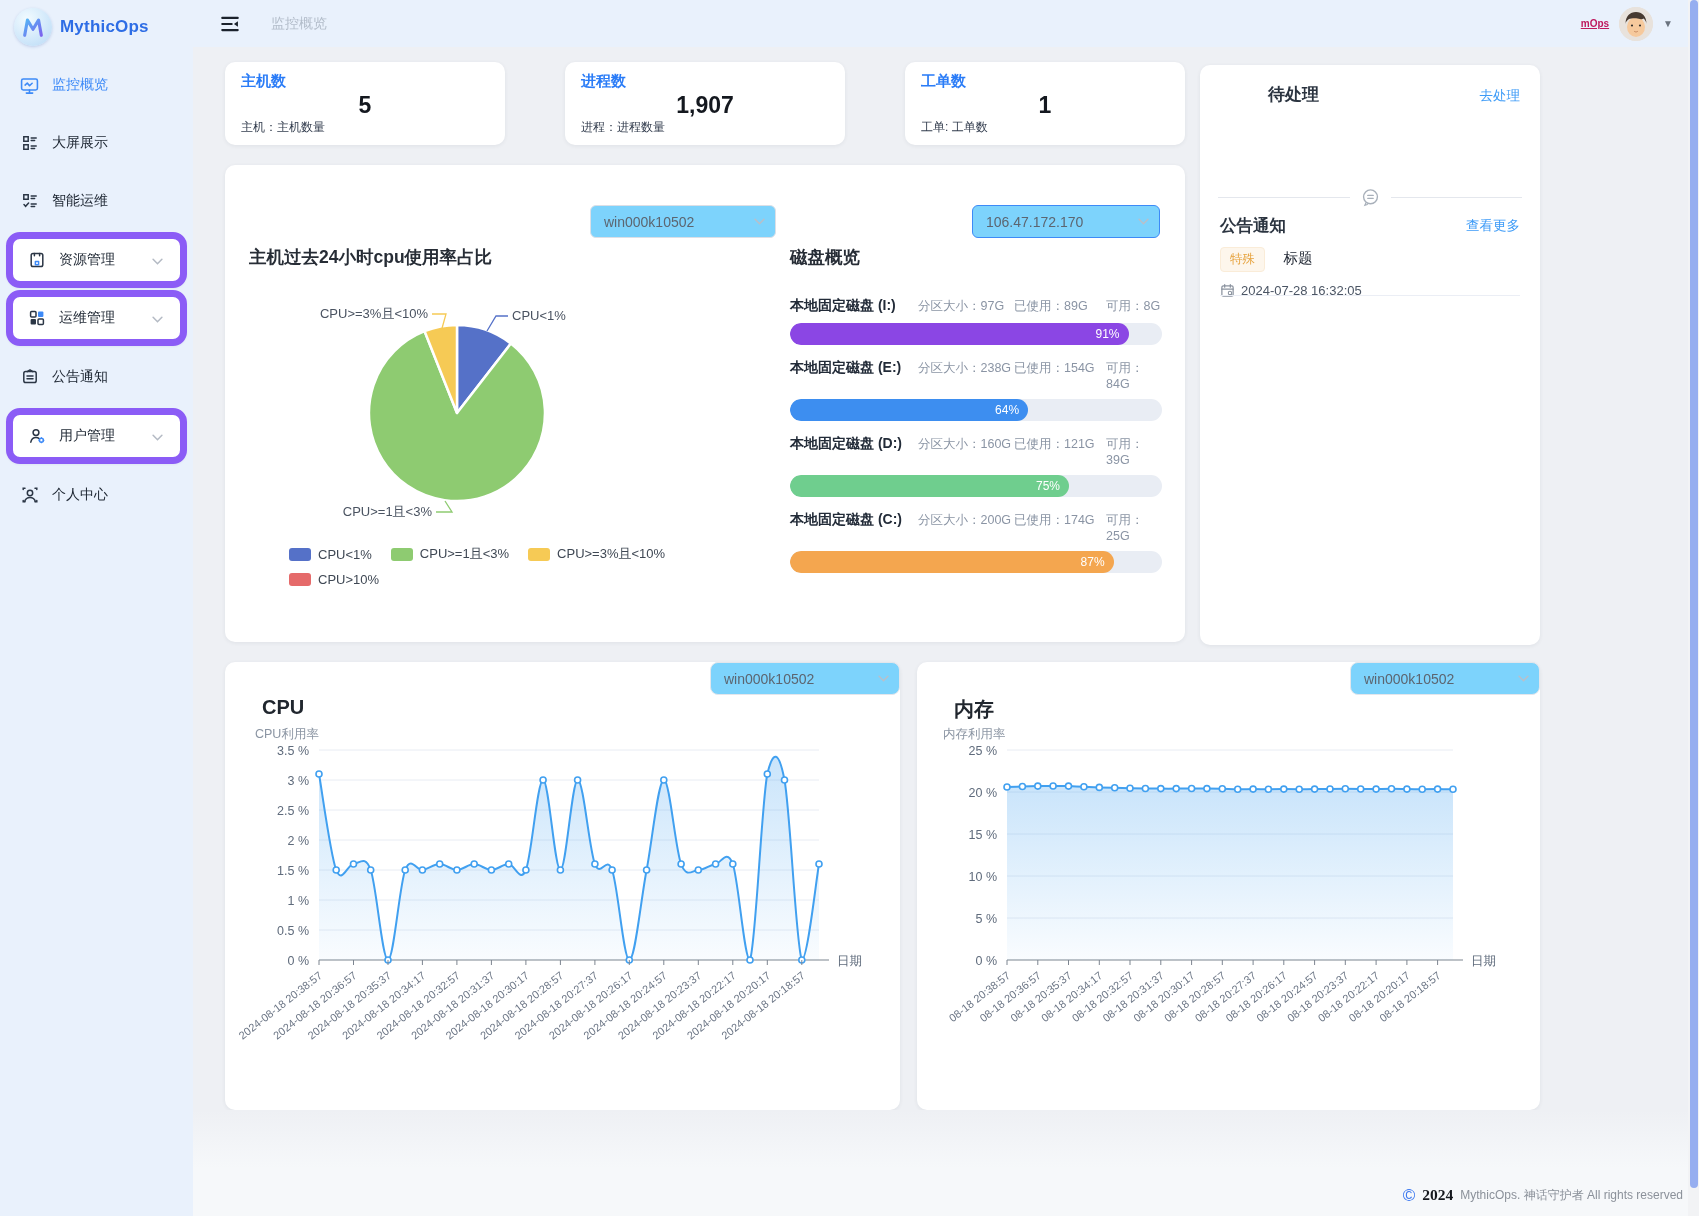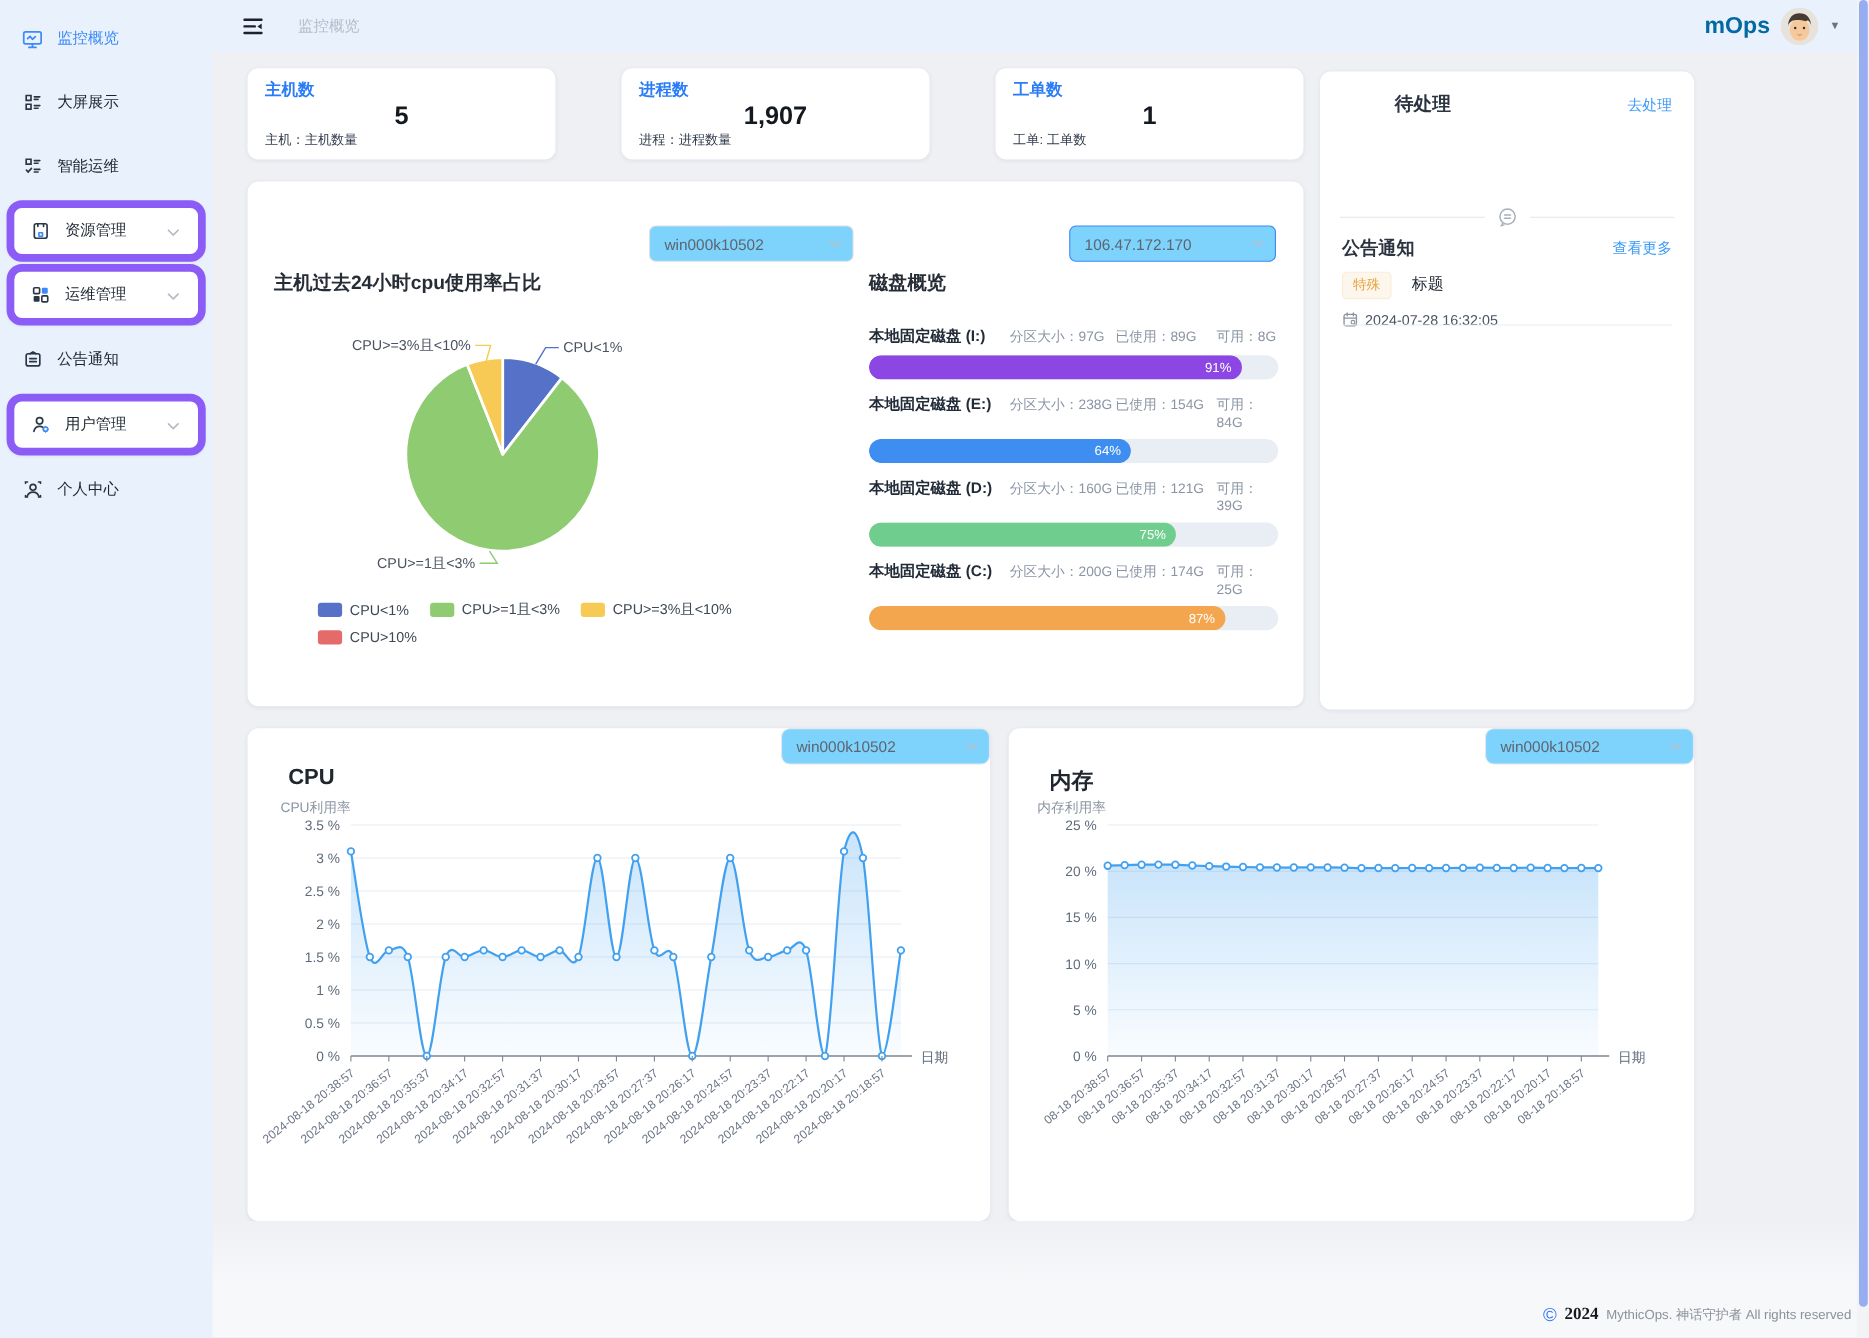--- a/index.html
+++ b/index.html
@@ -17,21 +17,21 @@
   .menu-item.active { color:#3d8af7; }
   .menu-item.boxed { background:#fff; border-radius:14px; margin:2px 6px; height:56px; padding-left:14px; box-shadow:0 1px 2px rgba(40,60,100,.05); border:7px solid #8b5cf6; }
   .mi-icon { width:19px; height:19px; flex:0 0 19px; display:flex; align-items:center; justify-content:center; }
   .chev { flex:0 0 12px; }
 
   
   .header { position:absolute; left:193px; top:0; right:0; height:47px; background:#e9f1fc; display:flex; align-items:center; padding:0 26px; z-index:4; }
   .fold-btn { width:22px; height:22px; cursor:pointer; }
   .breadcrumb { margin-left:30px; font-size:14px; color:#b3bdca; }
   .header-right { margin-left:auto; display:flex; align-items:center; gap:10px; }
-  .username { font-size:21px; font-weight:bold; color:#0369a1; }
+  .username { font-size:10px; font-weight:bold; color:#be185d;text-decoration:underline; }
   .avatar { width:34px; height:34px; border-radius:50%; overflow:hidden; background:#e7e0d9; cursor:pointer; }
   .caret { font-size:10px; color:#6a737e; cursor:pointer; }
 
   
   .main { position:absolute; left:193px; top:47px; right:0; bottom:0; background:#eef0f4; }
   .card { position:absolute; background:#fff; border-radius:10px; box-shadow:0 1px 4px rgba(31,45,61,.07); }
 
   .stat-card { width:280px; height:83px; top:15px; padding:10px 16px; }
   .stat-title { color:#2a7cf7; font-weight:bold; font-size:15px; }
   .stat-value { text-align:center; font-size:23px; font-weight:bold; color:#14181f; margin-top:1px; }
@@ -86,20 +86,34 @@
   
   .scrollbar { position:absolute; right:0; top:0; width:11px; height:100%; background:#f2f3f5; z-index:20; }
   .scroll-thumb { position:absolute; left:1.5px; width:8px; top:0; height:1188px; border-radius:5px; background:#96aef0; cursor:pointer; }
 
   svg text { font-family:"Liberation Sans","DejaVu Sans",sans-serif; }
 </style>
 </head>
 <body>
 
 <div class="sidebar">
+  <div class="logo-row">
+    <span class="logo-badge">
+      <svg width="26" height="24" viewBox="0 0 28 26">
+          <defs>
+            <linearGradient id="lgM" x1="0" y1="0" x2="1" y2="1">
+              <stop offset="0" stop-color="#54b5f5"></stop>
+              <stop offset="1" stop-color="#7c64ee"></stop>
+            </linearGradient>
+          </defs>
+          <path d="M5 22 L8 5.5 L14 15.5 L20 5.5 L23 22" fill="none" stroke="url(#lgM)" stroke-width="3.4" stroke-linecap="round" stroke-linejoin="round"></path>
+        </svg>
+    </span>
+    <span class="brand">MythicOps</span>
+  </div>
   <div class="menu">
     <div class="menu-item active">
       <span class="mi-icon">
           <svg width="19" height="19" viewBox="0 0 18 18" fill="none" stroke="#3d8af7" stroke-width="1.5" stroke-linecap="round" stroke-linejoin="round">
             <rect x="1.5" y="2.8" width="15" height="10.4" rx="1.6"></rect>
             <path d="M4.8 8.6l2.1-2 2.1 2.6 2.5-2.3"></path>
             <path d="M6 16.2h6M9 13.4v2.8"></path>
           </svg>
         </span>
       <span class="mi-label">监控概览</span>

